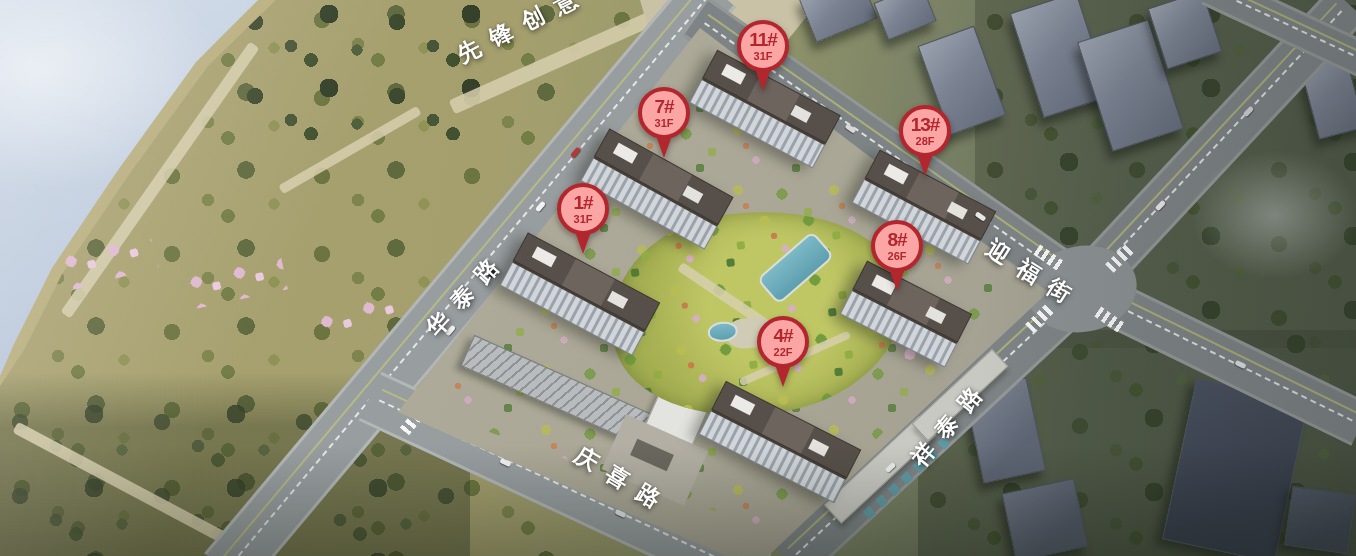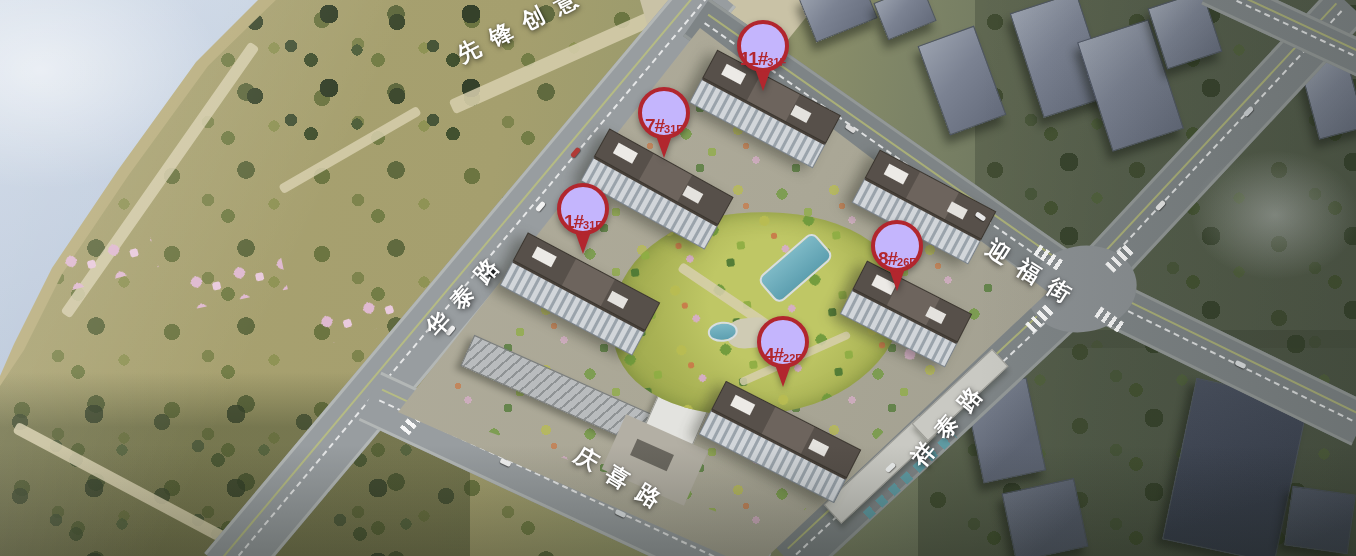--- a/index.html
+++ b/index.html
@@ -84,22 +84,22 @@
   .haze{background:radial-gradient(ellipse at center,rgba(225,228,231,.42),transparent 70%);}
   .vignette{inset:0;pointer-events:none;background:
       linear-gradient(115deg,rgba(255,255,255,.20) 0%,rgba(255,255,255,0) 26%),
       linear-gradient(to top,rgba(15,20,12,.30) 0%,rgba(0,0,0,0) 20%),
       linear-gradient(to right,rgba(0,0,0,0) 72%,rgba(28,33,28,.18) 100%);}
 
   
   .rlabel{color:#fff;font-weight:bold;font-size:23px;line-height:1.1;letter-spacing:13px;
     white-space:nowrap;text-shadow:0 2px 5px rgba(0,0,0,.55),0 0 2px rgba(0,0,0,.35);}
   .pin{width:52px;text-align:center;filter:drop-shadow(0 3px 3px rgba(0,0,0,.35));}
-  .pin-head{position:relative;width:52px;height:52px;border-radius:50%;background:#c4b5fd;
-    border:4px solid #b2262e;display:flex;flex-direction:row;align-items:flex-end;
+  .pin-head{position:relative;width:52px;height:52px;border-radius:50%;background:#fca5a5;
+    border:4px solid #b2262e;display:flex;flex-direction:column;align-items:center;
     justify-content:center;z-index:2;}
   .pin-num{position:static;font-weight:bold;font-size:19px;line-height:1;color:#b2262e;letter-spacing:-1px;}
   .pin-floor{position:static;font-weight:bold;font-size:11px;line-height:1;color:#b2262e;margin-top:2px;}
   .pin-tail{position:relative;width:0;height:0;border-left:10px solid transparent;
     border-right:10px solid transparent;border-top:28px solid #b2262e;margin:-9px auto 0;z-index:1;}
 </style>
 </head>
 <body>
 
 <div class="stage">
@@ -231,20 +231,27 @@
     </div>
     <div class="pin-tail"></div>
   </div>
   <div class="pin" style="left:638px;top:87px">
     <div class="pin-head">
       <div class="pin-num">7#</div>
       <div class="pin-floor">31F</div>
     </div>
     <div class="pin-tail"></div>
   </div>
+  <div class="pin" style="left:899px;top:105px">
+    <div class="pin-head">
+      <div class="pin-num">13#</div>
+      <div class="pin-floor">28F</div>
+    </div>
+    <div class="pin-tail"></div>
+  </div>
   <div class="pin" style="left:557px;top:183px">
     <div class="pin-head">
       <div class="pin-num">1#</div>
       <div class="pin-floor">31F</div>
     </div>
     <div class="pin-tail"></div>
   </div>
   <div class="pin" style="left:871px;top:220px">
     <div class="pin-head">
       <div class="pin-num">8#</div>

